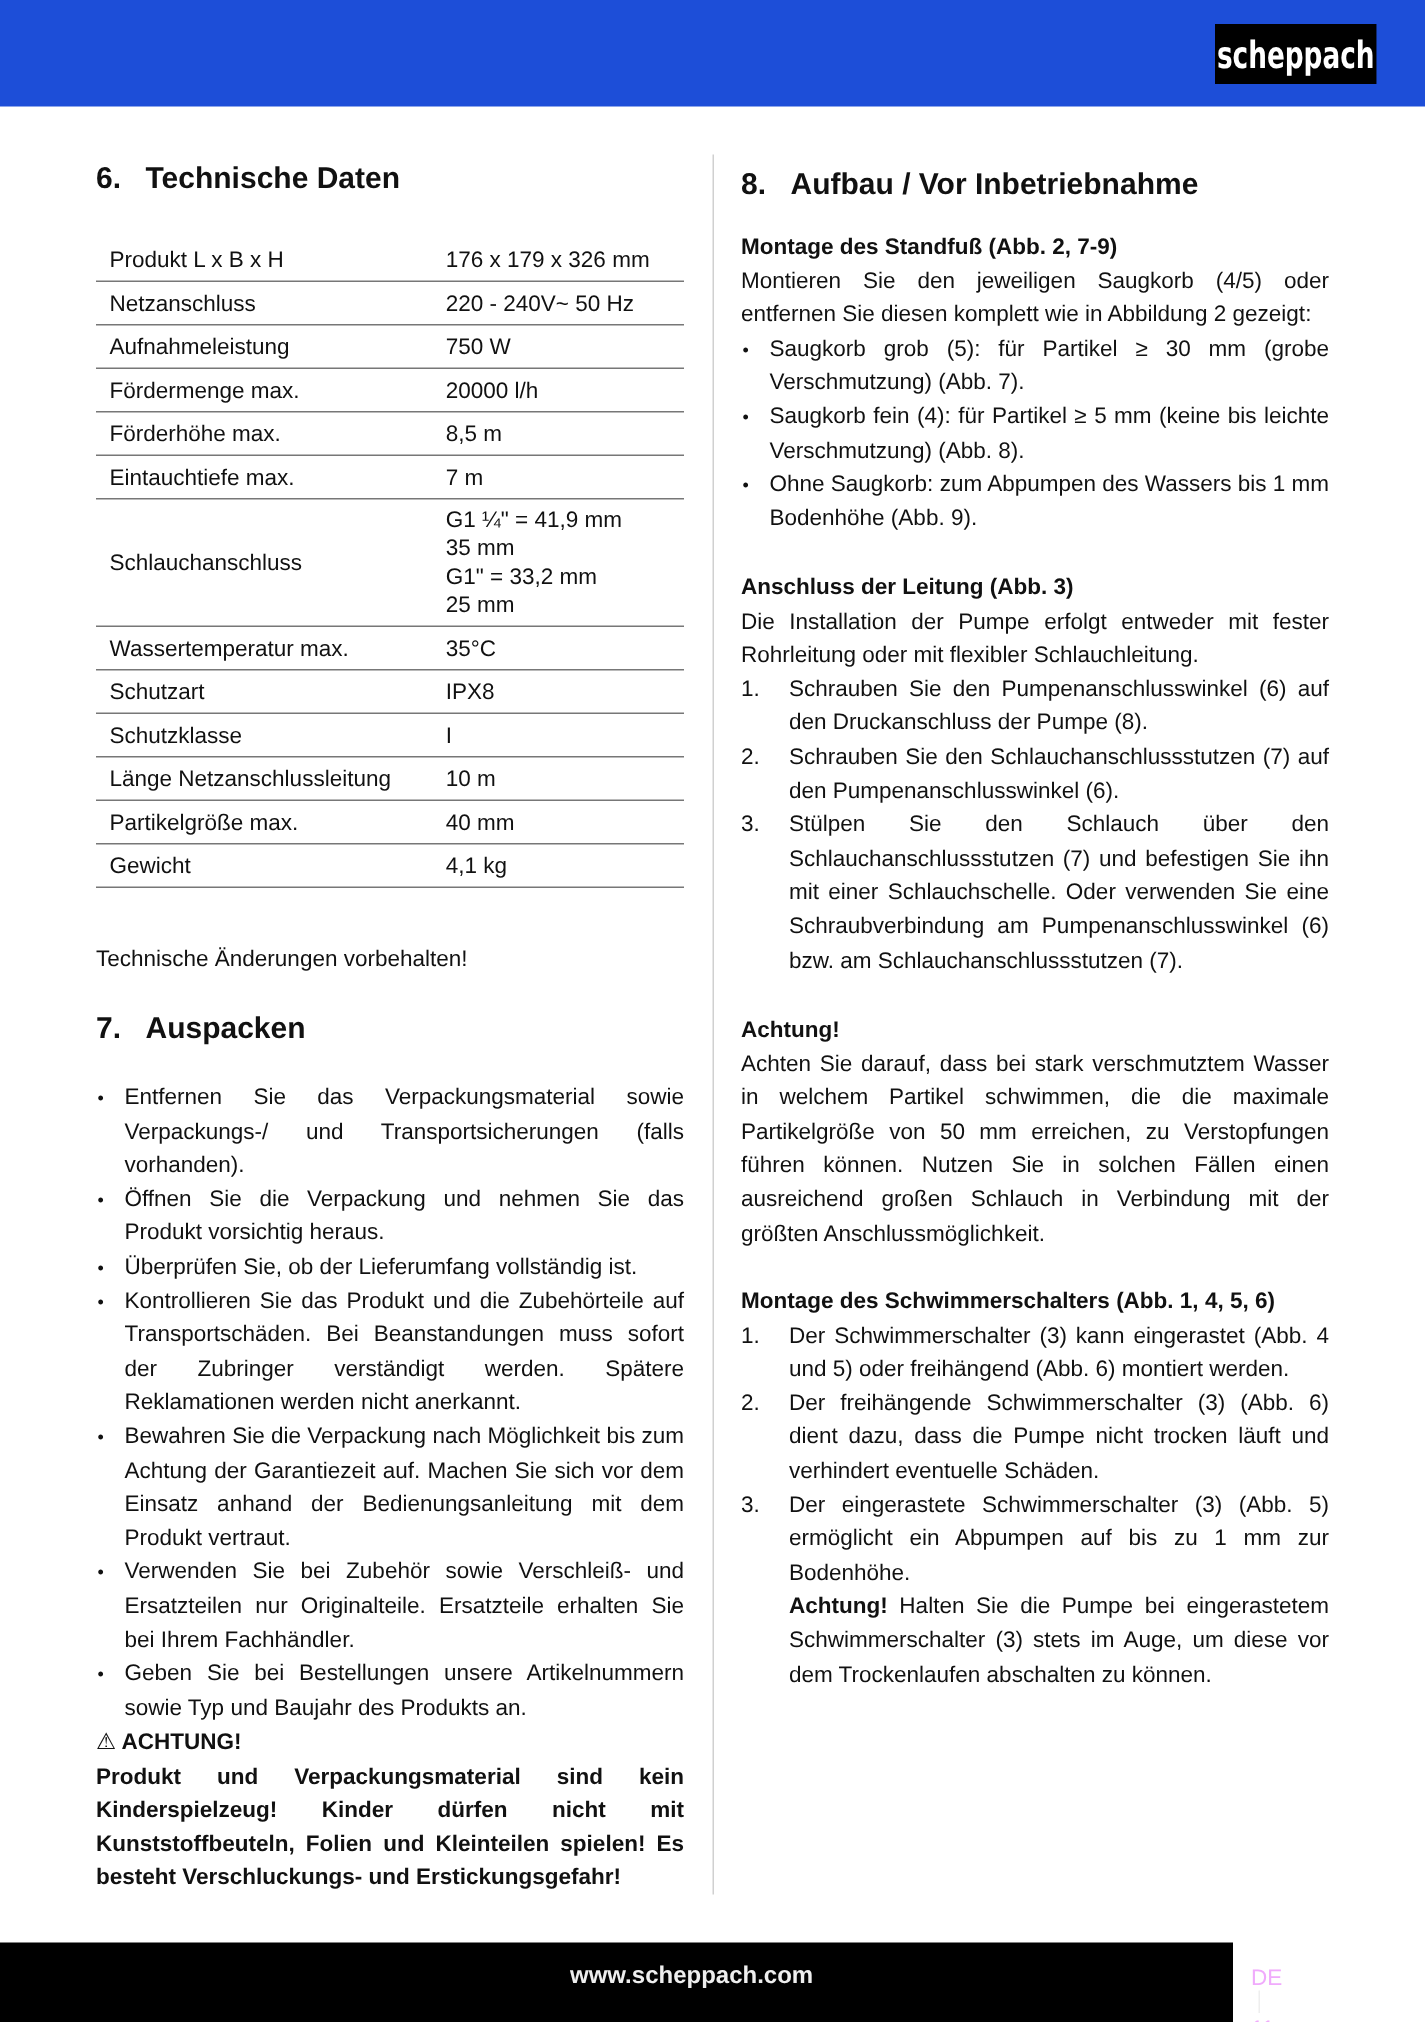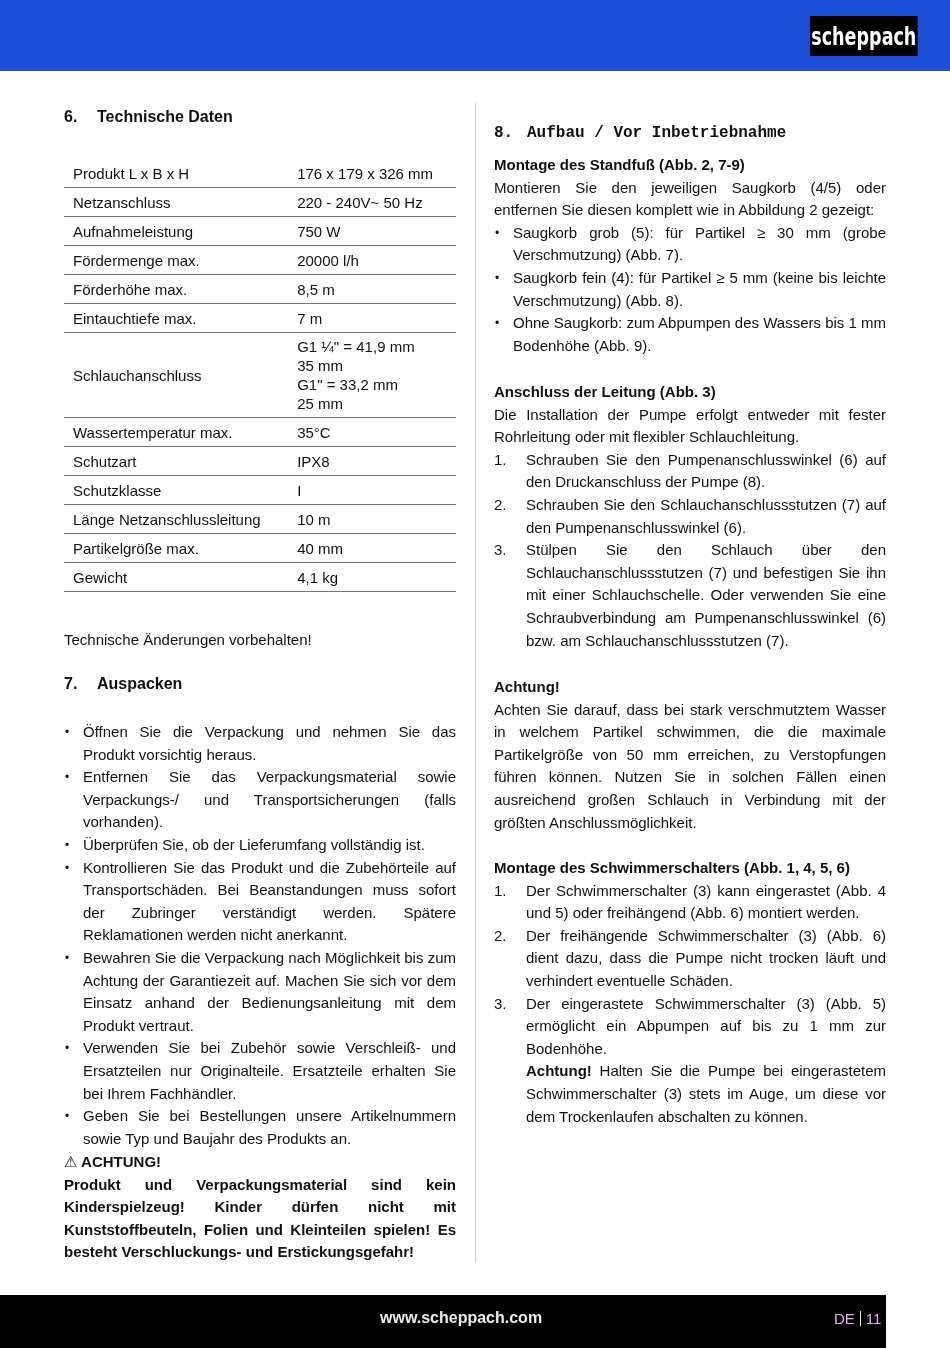--- a/index.html
+++ b/index.html
@@ -23,21 +23,21 @@
   }
   .divider {
     position: absolute; left: 475px; top: 103px; width: 1px; height: 1160px;
     background: #d0d0d0;
   }
   .col { position: absolute; top: 0; }
   .col-left { left: 64px; width: 392px; }
   .col-right { left: 494px; width: 392px; }
 
   h2 {
-    position: absolute; margin: 0; font-size: 16px; font-weight: bold;
+    position: absolute; margin: 0; font-size: 20px; font-weight: bold;
     white-space: nowrap; color: #111;
   }
   h2 .num { display: inline-block; width: 33px; }
 
   .spec-table {
     position: absolute; left: 0; top: 159px; width: 392px;
     border-collapse: collapse; font-size: 15px;
   }
   .spec-table td {
     border-bottom: 1.5px solid #777; padding: 0 9px;
@@ -49,21 +49,21 @@
   .txt { position: absolute; font-size: 15px; line-height: 22.6px; text-align: justify; }
   .bold { font-weight: bold; }
   ul.bullets, ol.nums { list-style: none; margin: 0; padding: 0; }
   ul.bullets li { position: relative; padding-left: 19px; text-align: justify; }
   ul.bullets li::before { content: "•"; position: absolute; left: 1px; top: 0; font-size: 12px; }
   ol.nums li { position: relative; padding-left: 32px; text-align: justify; }
   ol.nums li .n { position: absolute; left: 0; top: 0; }
   .note-inline { padding-left: 32px; text-align: justify; }
 
   .footer {
-    position: absolute; left: 0; top: 1295px; width: 886px; height: 53px;
+    position: absolute; left: 0; top: 1295px; width: 822px; height: 53px;
     background: #000; color: #fff;
   }
   .footer .url {
     position: absolute; left: 380px; top: 14px; font-size: 16px; font-weight: bold; color: #eee;
   }
   .footer .page {
     position: absolute; left: 834px; top: 15px; font-size: 15px; color: #f0abfc;
   }
   .footer .page .sep { display: inline-block; width: 1px; height: 15px; background: #eee; margin: 0 5px; vertical-align: -2px; }
 </style>
@@ -146,41 +146,41 @@
   </table>
 
   <div class="txt" style="top:629px; left:0; width:392px;">Technische Änderungen vorbehalten!</div>
 
   <h2 style="top:675px;">
     <span class="num">7.</span><span>Auspacken</span>
   </h2>
 
   <div class="txt" style="top:721px; left:0; width:392px;">
     <ul class="bullets">
+      <li>Entfernen Sie das Verpackungsmaterial sowie Verpackungs-/ und Transportsicherungen (falls vorhanden).</li>
       <li>Öffnen Sie die Verpackung und nehmen Sie das Produkt vorsichtig heraus.</li>
-      <li>Entfernen Sie das Verpackungsmaterial sowie Verpackungs-/ und Transportsicherungen (falls vorhanden).</li>
       <li>Überprüfen Sie, ob der Lieferumfang vollständig ist.</li>
       <li>Kontrollieren Sie das Produkt und die Zubehörteile auf Transportschäden. Bei Beanstandungen muss sofort der Zubringer verständigt werden. Spätere Reklamationen werden nicht anerkannt.</li>
       <li>Bewahren Sie die Verpackung nach Möglichkeit bis zum Achtung der Garantiezeit auf. Machen Sie sich vor dem Einsatz anhand der Bedienungsanleitung mit dem Produkt vertraut.</li>
       <li>Verwenden Sie bei Zubehör sowie Verschleiß- und Ersatzteilen nur Originalteile. Ersatzteile erhalten Sie bei Ihrem Fachhändler.</li>
       <li>Geben Sie bei Bestellungen unsere Artikelnummern sowie Typ und Baujahr des Produkts an.</li>
     </ul>
   </div>
 
   <div class="txt bold" style="top:1151px; left:0; width:392px;">
     <div>
       <span style="font-weight:normal;">⚠</span>
       <span>ACHTUNG!</span>
     </div>
     <div>Produkt und Verpackungsmaterial sind kein Kinderspielzeug! Kinder dürfen nicht mit Kunststoffbeuteln, Folien und Kleinteilen spielen! Es besteht Verschluckungs- und Erstickungsgefahr!</div>
   </div>
 </div>
 
 <div class="col col-right">
-  <h2 style="top:124px;font-family:Liberation Mono, monospace;">
+  <h2 style="top:112px;">
     <span class="num">8.</span><span>Aufbau / Vor Inbetriebnahme</span>
   </h2>
 
   <div class="txt" style="top:154px; left:0; width:392px;">
     <div class="bold">Montage des Standfuß (Abb. 2, 7-9)</div>
     <div>Montieren Sie den jeweiligen Saugkorb (4/5) oder entfernen Sie diesen komplett wie in Abbildung 2 gezeigt:</div>
     <ul class="bullets">
       <li>Saugkorb grob (5): für Partikel ≥ 30 mm (grobe Verschmutzung) (Abb. 7).</li>
       <li>Saugkorb fein (4): für Partikel ≥ 5 mm (keine bis leichte Verschmutzung) (Abb. 8).</li>
       <li>Ohne Saugkorb: zum Abpumpen des Wassers bis 1 mm Bodenhöhe (Abb. 9).</li>

